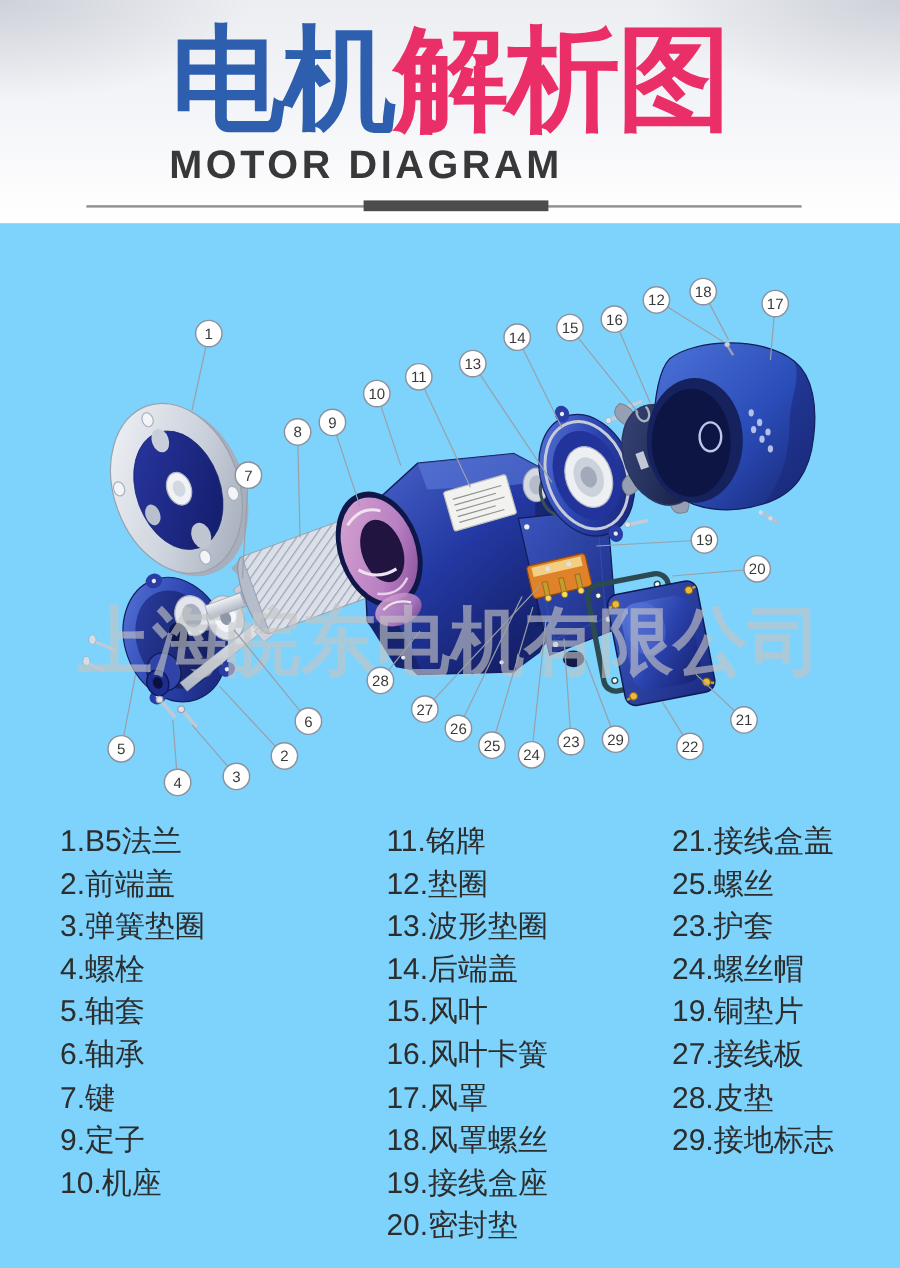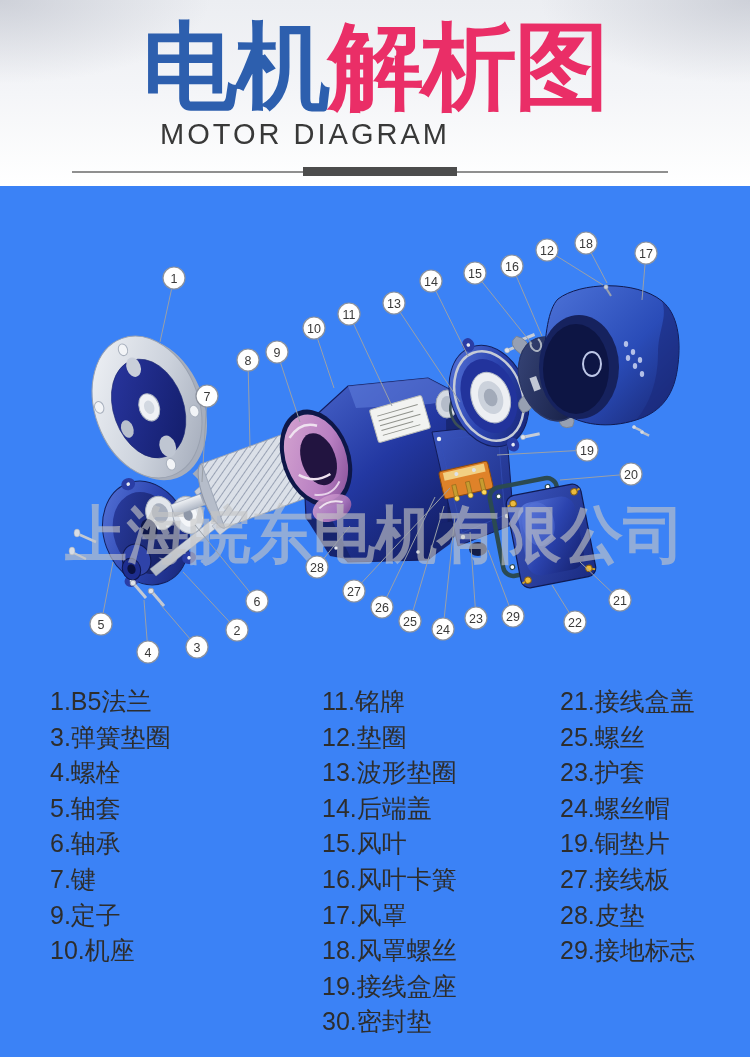--- a/index.html
+++ b/index.html
@@ -1,31 +1,31 @@
 <!DOCTYPE html>
 <html><head>
 <meta charset="utf-8">
 <style>
   html,body{margin:0;padding:0;}
   body{width:750px;height:1057px;background:#fff;overflow:hidden;
        font-family:"Liberation Sans","DejaVu Sans",sans-serif;}
-  .page{position:relative;width:750px;height:1057px;background:#3b82f6;}
+  .page{position:relative;width:750px;height:1057px;background:#7dd3fc;}
 
   
   .header{position:absolute;left:0;top:0;width:750px;height:186px;
     background:
       radial-gradient(ellipse 300px 120px at 0% 0%, rgba(176,180,192,.50), transparent 70%),
       radial-gradient(ellipse 300px 120px at 100% 0%, rgba(176,180,192,.50), transparent 70%),
       linear-gradient(180deg,#eceef2 0%,#f4f5f8 50%,#ffffff 100%);}
   .title{position:absolute;left:0;top:16px;width:750px;text-align:center;
     font-size:95px;font-weight:700;line-height:100px;letter-spacing:-2px;white-space:nowrap;}
   .title .t-blue{color:#2d5fae;}
   .title .t-pink{color:#ea2e67;}
   .subtitle{position:absolute;left:0;top:118px;width:610px;text-align:center;
-    font-size:29px;font-weight:400;letter-spacing:3px;color:#383838;}
+    font-size:33px;font-weight:700;letter-spacing:3px;color:#383838;}
   .divider-thin{position:absolute;left:72px;top:171px;width:596px;height:2px;background:#8f8f8f;}
   .divider-thick{position:absolute;left:303px;top:167px;width:154px;height:9px;background:#4c4c4c;}
 
   
   .diagram-wrap{position:absolute;left:0;top:0;width:750px;height:690px;}
   svg{display:block;}
   .callout-line{stroke:#9aa0a8;stroke-width:1;}
   .callout-circle{fill:#ffffff;stroke:#8b919c;stroke-width:1.2;}
   .callout-num{font-family:"Liberation Sans","DejaVu Sans",sans-serif;
     font-size:12.5px;font-weight:500;fill:#3a3a3a;text-anchor:middle;}
@@ -501,39 +501,40 @@
             <circle cx="513" cy="616" r="11" class="callout-circle"></circle>
             <text x="513" y="620.5" class="callout-num">29</text>
           </g>
         </g>
   </svg>
   </div>
 
   <div class="legend">
     <ul class="col1">
       <li>1.B5法兰</li>
+      <li>2.前端盖</li>
       <li>3.弹簧垫圈</li>
       <li>4.螺栓</li>
       <li>5.轴套</li>
       <li>6.轴承</li>
       <li>7.键</li>
       <li>9.定子</li>
       <li>10.机座</li>
     </ul>
     <ul class="col2">
       <li>11.铭牌</li>
       <li>12.垫圈</li>
       <li>13.波形垫圈</li>
       <li>14.后端盖</li>
       <li>15.风叶</li>
       <li>16.风叶卡簧</li>
       <li>17.风罩</li>
       <li>18.风罩螺丝</li>
       <li>19.接线盒座</li>
-      <li>30.密封垫</li>
+      <li>20.密封垫</li>
     </ul>
     <ul class="col3">
       <li>21.接线盒盖</li>
       <li>25.螺丝</li>
       <li>23.护套</li>
       <li>24.螺丝帽</li>
       <li>19.铜垫片</li>
       <li>27.接线板</li>
       <li>28.皮垫</li>
       <li>29.接地标志</li>

